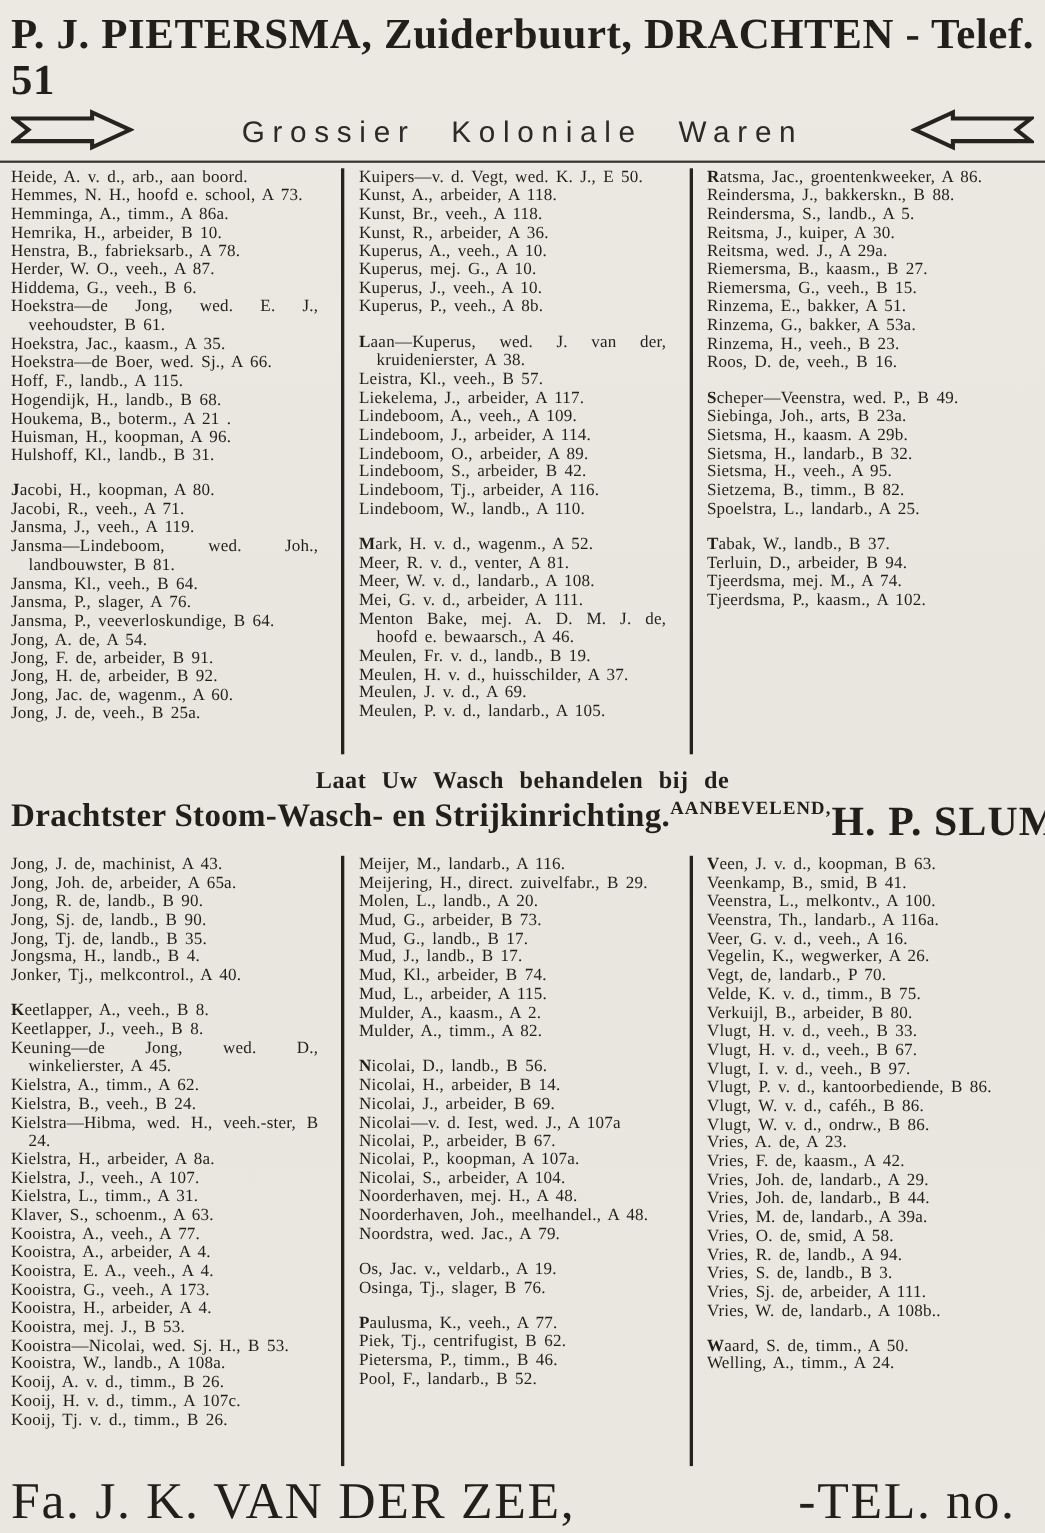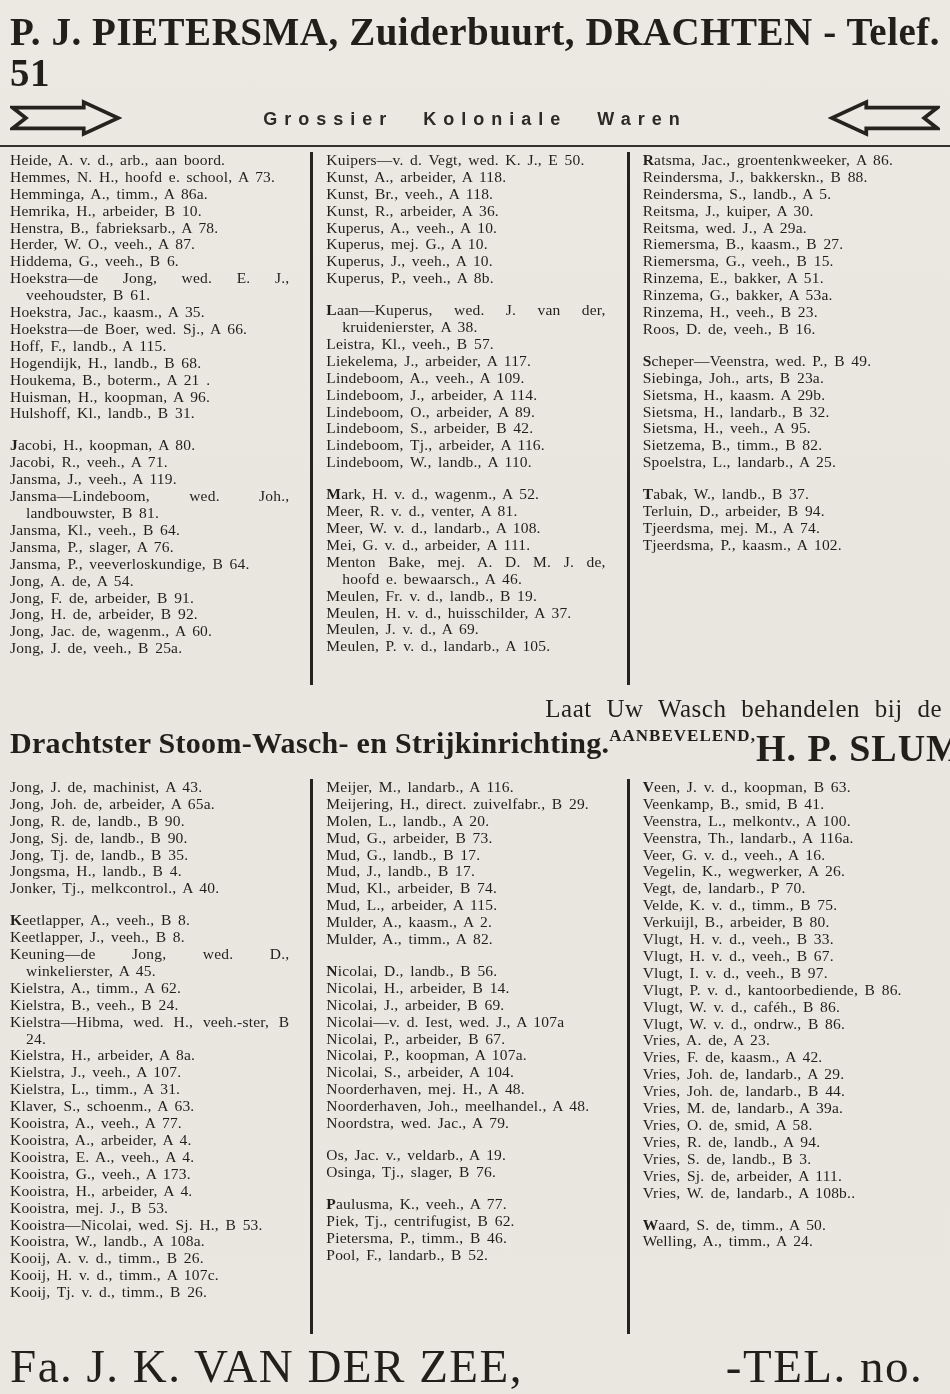--- a/index.html
+++ b/index.html
@@ -25,22 +25,22 @@
     white-space:normal;
   }
   .subheader {
     display:flex; align-items:center;
     padding:5px 10px 3px;
   }
   .arrow-svg { flex:0 0 auto; display:block; }
   .sub-text {
     flex:1 1 auto; text-align:center;
     font-family:"Liberation Sans", sans-serif;
-    font-size:18px; letter-spacing:7px; word-spacing:18px;
-    color:#2b2a27; font-weight:700;
+    font-size:27px; letter-spacing:7px; word-spacing:18px;
+    color:#2b2a27; font-weight:400;
   }
   .rule { border-bottom:2px solid #35322d; margin:1px 0 0; }
 
   
   .dir-section {
     display:flex;
     padding:5px 8px 0;
     box-sizing:border-box;
     overflow:hidden;
   }
@@ -58,22 +58,22 @@
     word-spacing:2.5px;
     text-align:justify;
     padding-left:16px;
     text-indent:-16px;
   }
   .lead { font-weight:bold; }
 
   
   .mid-ad { padding:10px 8px 4px; }
   .mid-line1 {
-    text-align:right;
-    font-weight:normal; font-size:25px;
+    text-align:center;
+    font-weight:bold; font-size:22px;
     letter-spacing:0.5px; word-spacing:8px;
   }
   .mid-line2 {
     display:flex; align-items:flex-start; justify-content:space-between;
     margin-top:3px; padding:0 2px;
   }
   .mid-big { font-weight:bold; font-size:30px; white-space:nowrap; letter-spacing:0.3px; }
   .mid-small { font-weight:bold; font-size:17px; letter-spacing:1px; white-space:nowrap; }
   .mid-name { font-weight:bold; font-size:38px; white-space:nowrap; letter-spacing:1px; }
 

